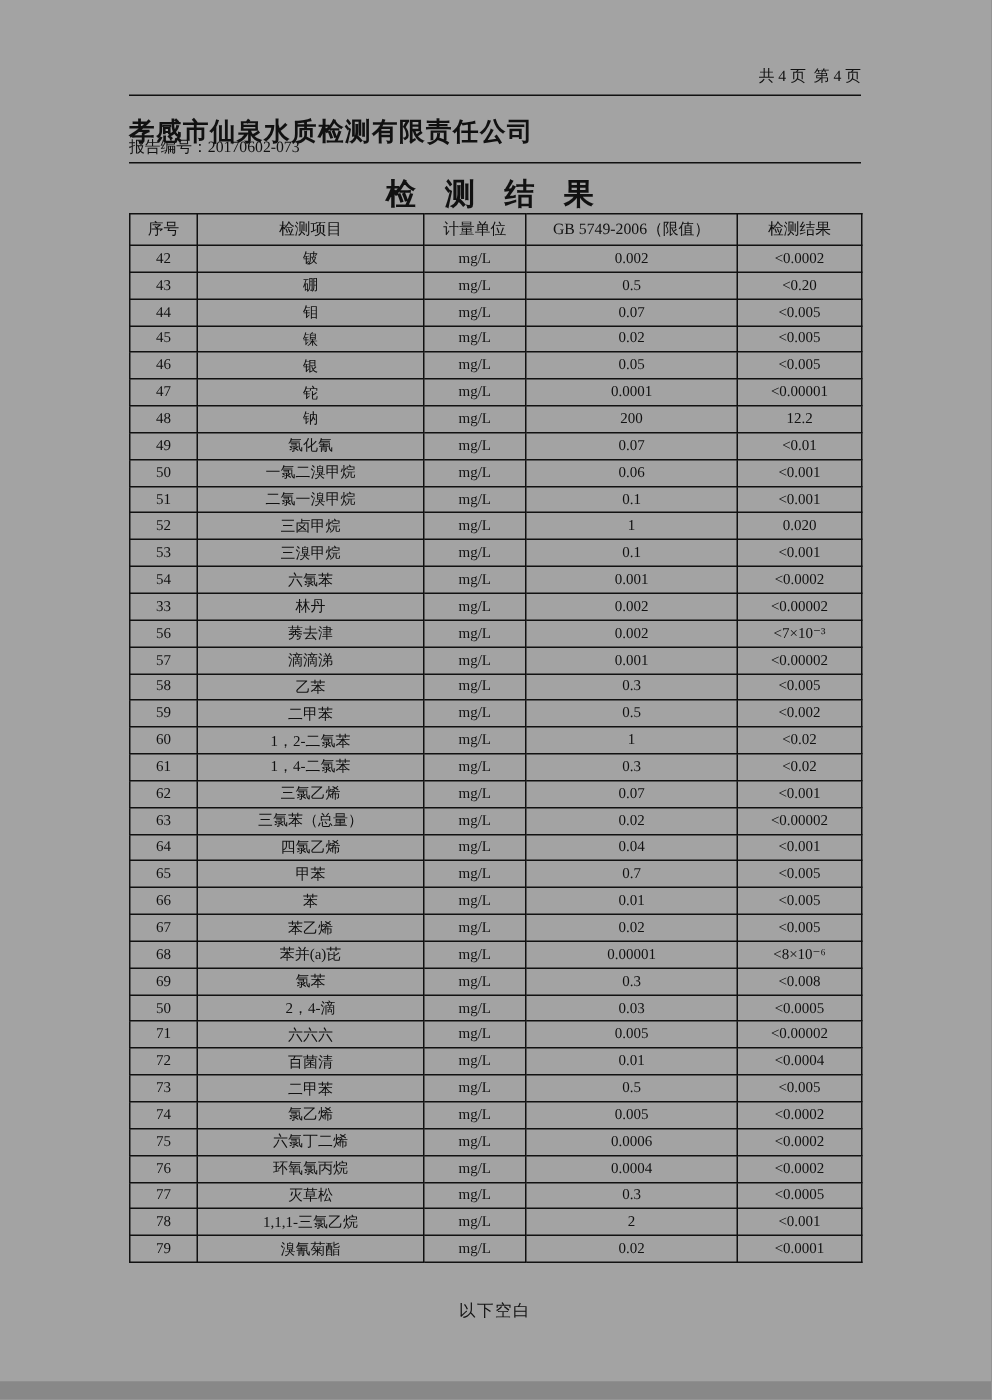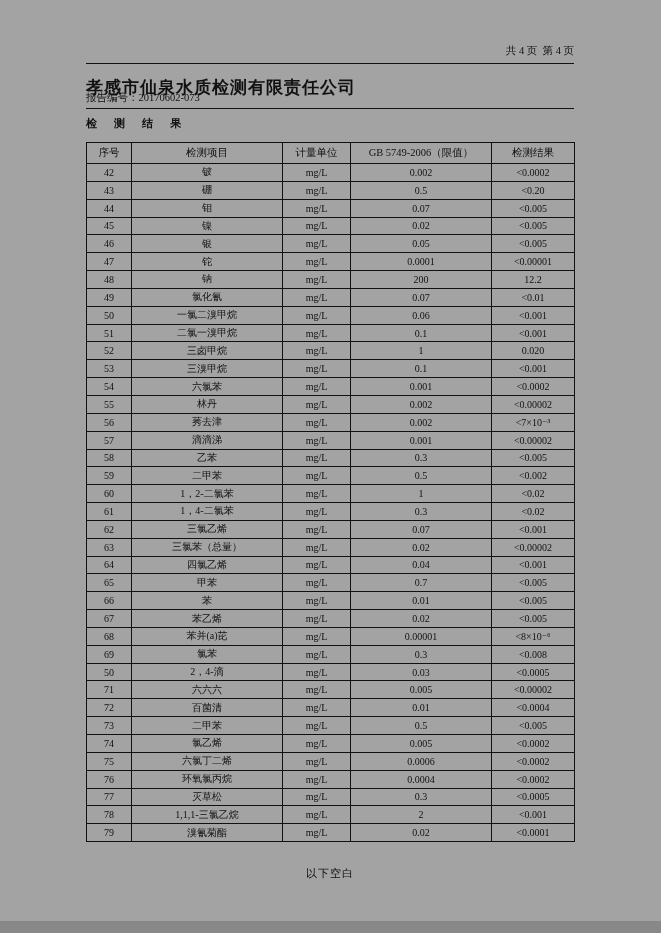--- a/index.html
+++ b/index.html
@@ -34,24 +34,24 @@
     letter-spacing: 1px;
     text-align: left;
   }
   .report-no {
     top: 91px;
     text-align: left;
     font-size: 10.5px;
   }
   .doc-title {
     top: 116px;
-    text-align: left;
+    text-align: center;
     font-family: "Liberation Sans", "DejaVu Sans", sans-serif;
     font-weight: bold;
-    font-size: 11px;
+    font-size: 20px;
     letter-spacing: 7px;
     white-space: pre;
   }
 
   table.results {
     position: absolute;
     top: 142px;
     left: 86px;
     width: 488px;
     border-collapse: collapse;
@@ -214,21 +214,21 @@
 
         <tr>
           <td>54</td>
           <td>六氯苯</td>
           <td>mg/L</td>
           <td>0.001</td>
           <td>&lt;0.0002</td>
         </tr>
 
         <tr>
-          <td>55</td>
+          <td>33</td>
           <td>林丹</td>
           <td>mg/L</td>
           <td>0.002</td>
           <td>&lt;0.00002</td>
         </tr>
 
         <tr>
           <td>56</td>
           <td>莠去津</td>
           <td>mg/L</td>

